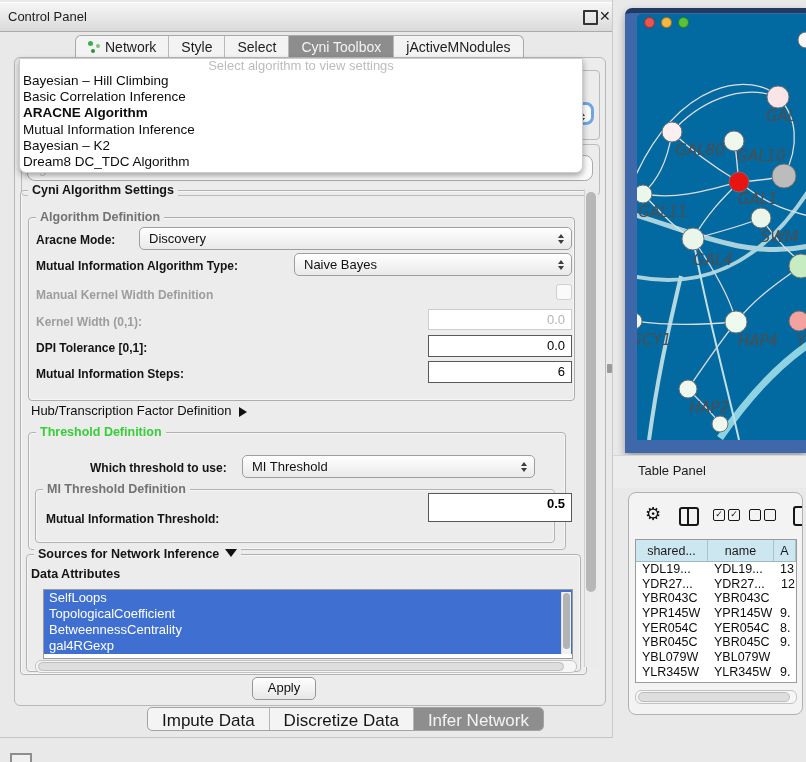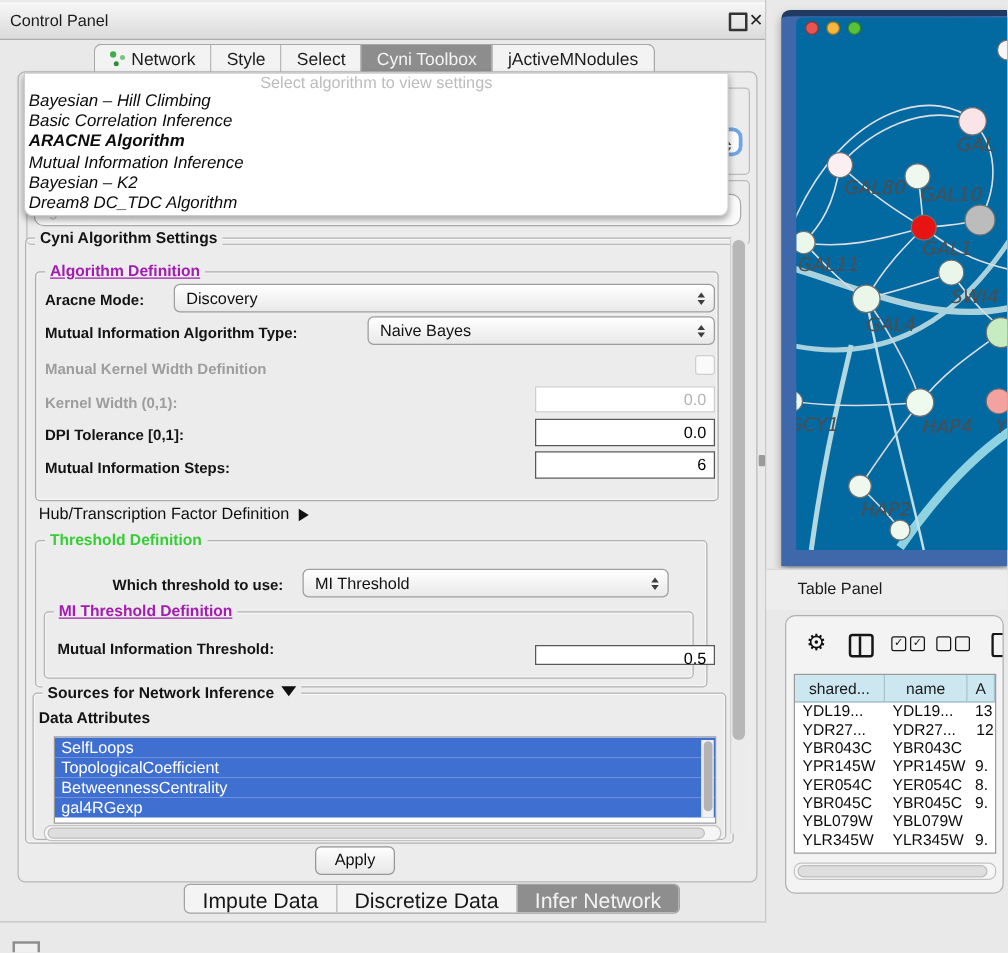--- a/index.html
+++ b/index.html
@@ -33,26 +33,26 @@
   .bgrp1{position:absolute;left:6px;top:12px;width:577px;height:68px;border:1px solid #bbb;border-radius:4px;}
   .bgcombo-blue{position:absolute;left:420px;top:44px;width:159px;height:23px;background:#fff;
       border:3px solid #6fa6e2;border-radius:8px;box-sizing:border-box;}
   .bgrp2{position:absolute;left:6px;top:86px;width:577px;height:50px;border:1px solid #bbb;border-radius:4px;}
   .bgcombo-gal{position:absolute;left:12px;top:97px;width:566px;height:26px;background:#fbfbfb;
       border:1px solid #ababab;border-radius:8px;font-size:13px;color:#c7c7c7;line-height:26px;padding-left:11px;box-sizing:border-box;}
   
   .popup{position:absolute;left:4px;top:0px;width:562px;height:113px;background:#fff;
       border:1px solid #cdcdcd;border-radius:0 0 7px 7px;box-shadow:0 3px 6px rgba(0,0,0,.35);z-index:40;overflow:hidden;}
   .prompt{height:14px;text-align:center;color:#bcbcbc;font-size:13px;line-height:13px;}
-  .algo-item{height:16.2px;line-height:16.2px;font-size:13.5px;color:#0c0c0c;padding-left:3px;white-space:nowrap;font-style:italic;}
+  .algo-item{height:16.2px;line-height:16.2px;font-size:13.5px;color:#0c0c0c;padding-left:3px;white-space:nowrap;}
   .algo-item.bold{font-weight:bold;}
   
   .grp{position:absolute;border:1px solid #b2b2b2;border-radius:4px;box-shadow:inset 0 0 0 1px rgba(255,255,255,.55);}
   .legend{position:absolute;top:-8px;left:7px;background:#ececec;padding:0 4px;font-size:12.5px;font-weight:bold;color:#111;white-space:nowrap;}
-  .legend.blue{color:#a21caf;text-decoration:underline;} .legend.green{color:#36ce36;} .legend.plain{font-weight:bold;color:#141414;}
+  .legend.blue{color:#737373;} .legend.green{color:#36ce36;} .legend.plain{font-weight:bold;color:#141414;}
   .lbl{position:absolute;font-size:12px;font-weight:bold;color:#141414;white-space:nowrap;}
   .lbl.dis{color:#9d9d9d;}
   .combo{position:absolute;background:linear-gradient(#ffffff,#e9e9e9);border:1px solid #9e9e9e;border-radius:5px;
       font-size:13px;color:#111;box-sizing:border-box;display:flex;align-items:center;padding-left:9px;}
   .combo .spin{margin-left:auto;margin-right:7px;display:flex;flex-direction:column;gap:2px;}
   .tri-u{width:0;height:0;border:3px solid transparent;border-bottom:4px solid #3d3d3d;}
   .tri-d{width:0;height:0;border:3px solid transparent;border-top:4px solid #3d3d3d;}
   .field{position:absolute;background:#fff;border:1px solid #585858;font-size:13px;color:#000;
       text-align:right;padding:0 6px;box-sizing:border-box;line-height:20px;}
   .field.dis{border:1px solid #cecece;color:#b5b5b5;}
@@ -193,21 +193,21 @@
           <div class="combo" style="left:213px;top:22px;width:293px;height:23px;">
             <span>MI Threshold</span>
             <span class="spin">
                 <i class="tri-u"></i>
                 <i class="tri-d"></i>
               </span>
           </div>
           <div class="grp" style="left:6px;top:56px;width:518px;height:52px;">
             <span class="legend blue">MI Threshold Definition</span>
             <span class="lbl" style="left:10px;top:22px;">Mutual Information Threshold:</span>
-            <div class="field" style="left:392px;top:26px;width:144px;height:16px;">0.5</div>
+            <div class="field" style="left:392px;top:3px;width:144px;height:29px;font-weight:bold;">0.5</div>
           </div>
         </div>
 
         <div class="grp" style="left:5px;top:363px;width:553px;height:116px;">
           <span class="legend plain"><span>Sources for Network Inference</span><i class="tri-down"></i></span>
           <span class="lbl" style="left:4px;top:12px;font-size:12.5px;">Data Attributes</span>
           <div class="attr-list">
             <div id="attr-items">
                 <div class="attr-item sel">SelfLoops</div>
                 <div class="attr-item sel">TopologicalCoefficient</div>

